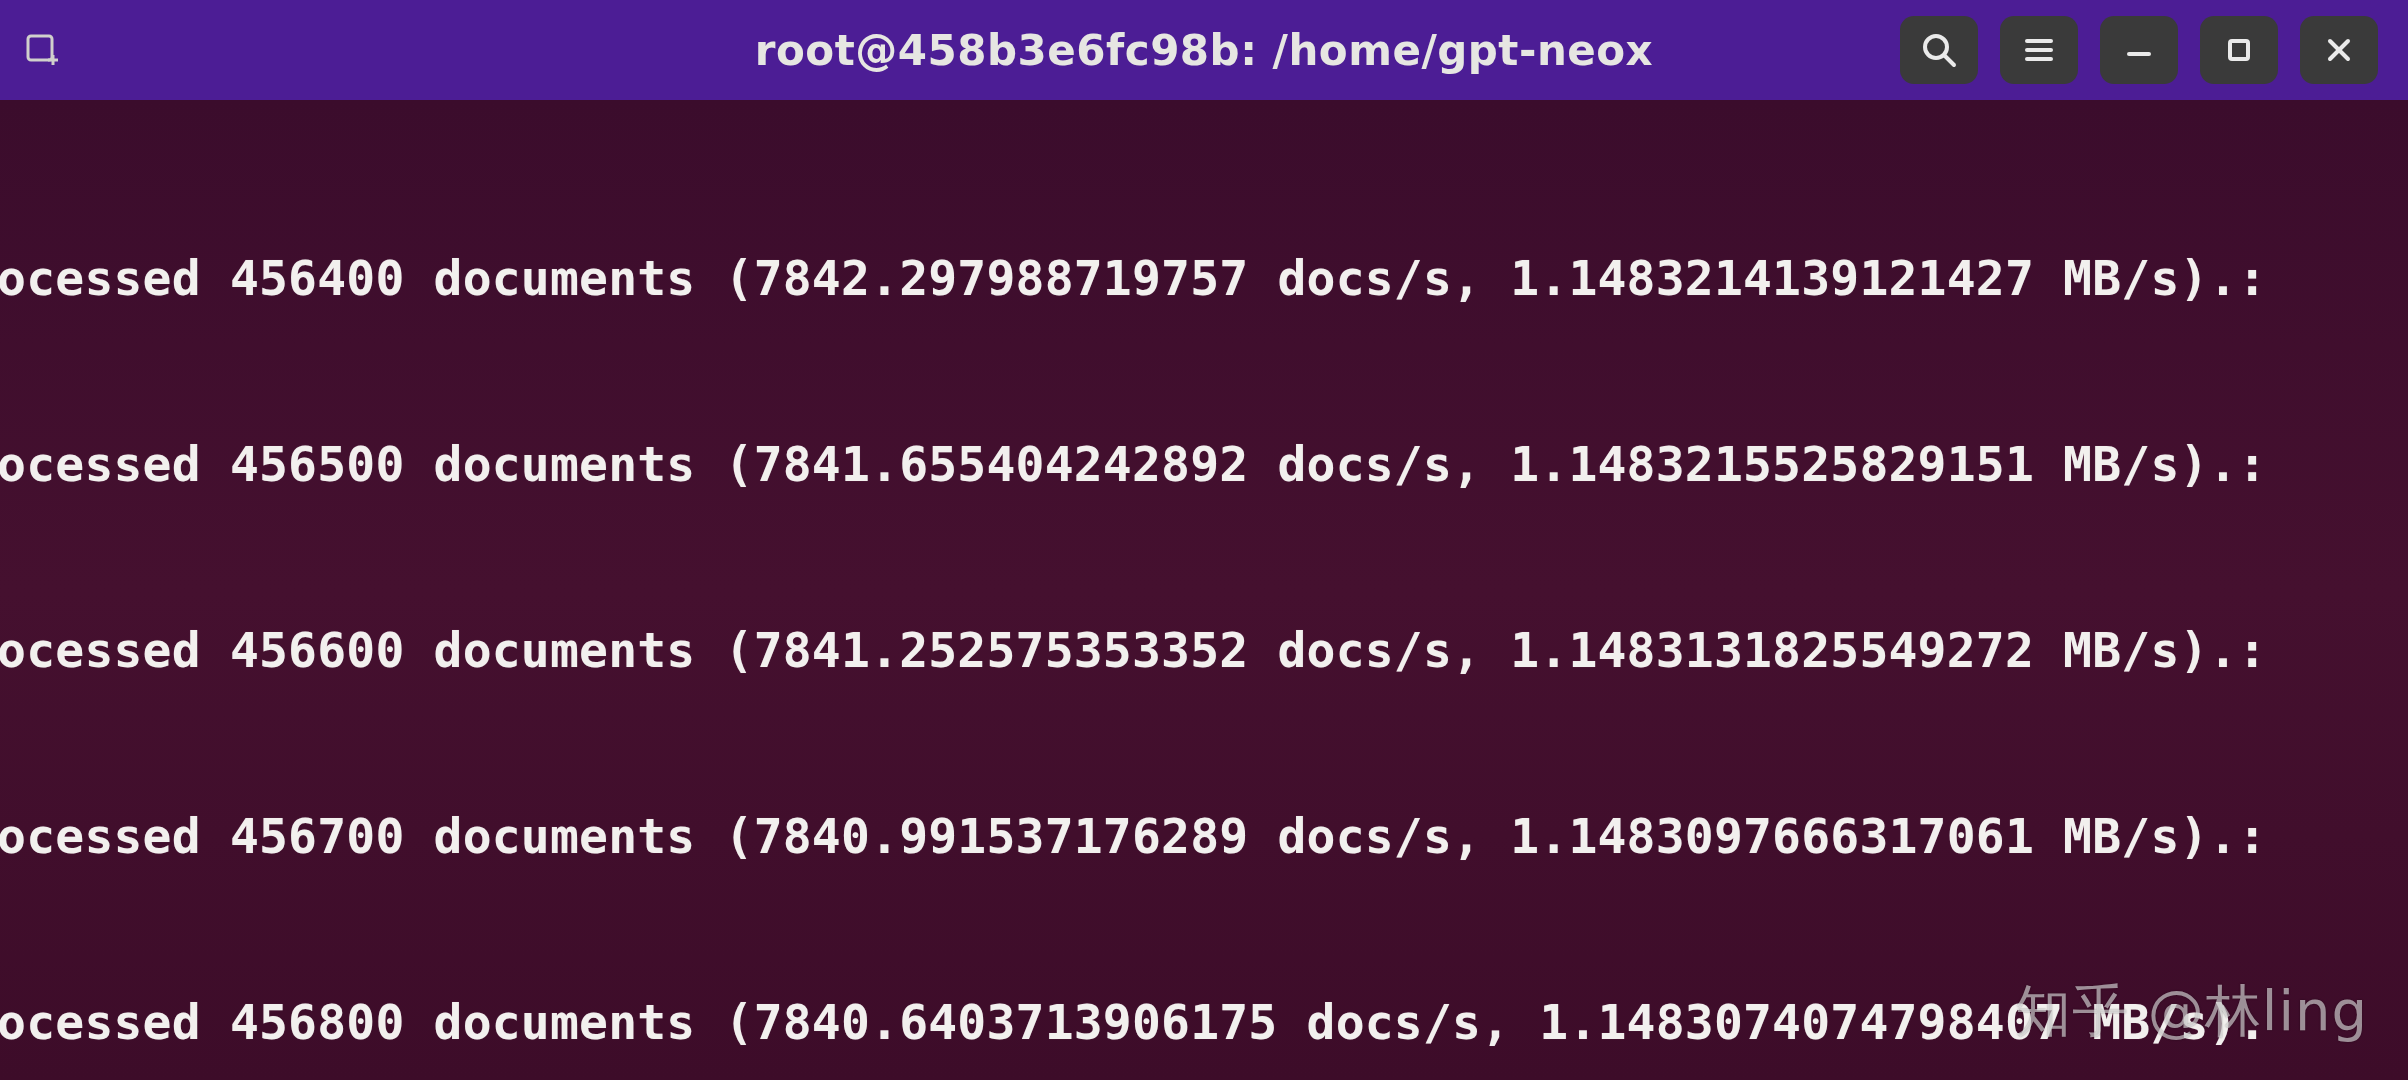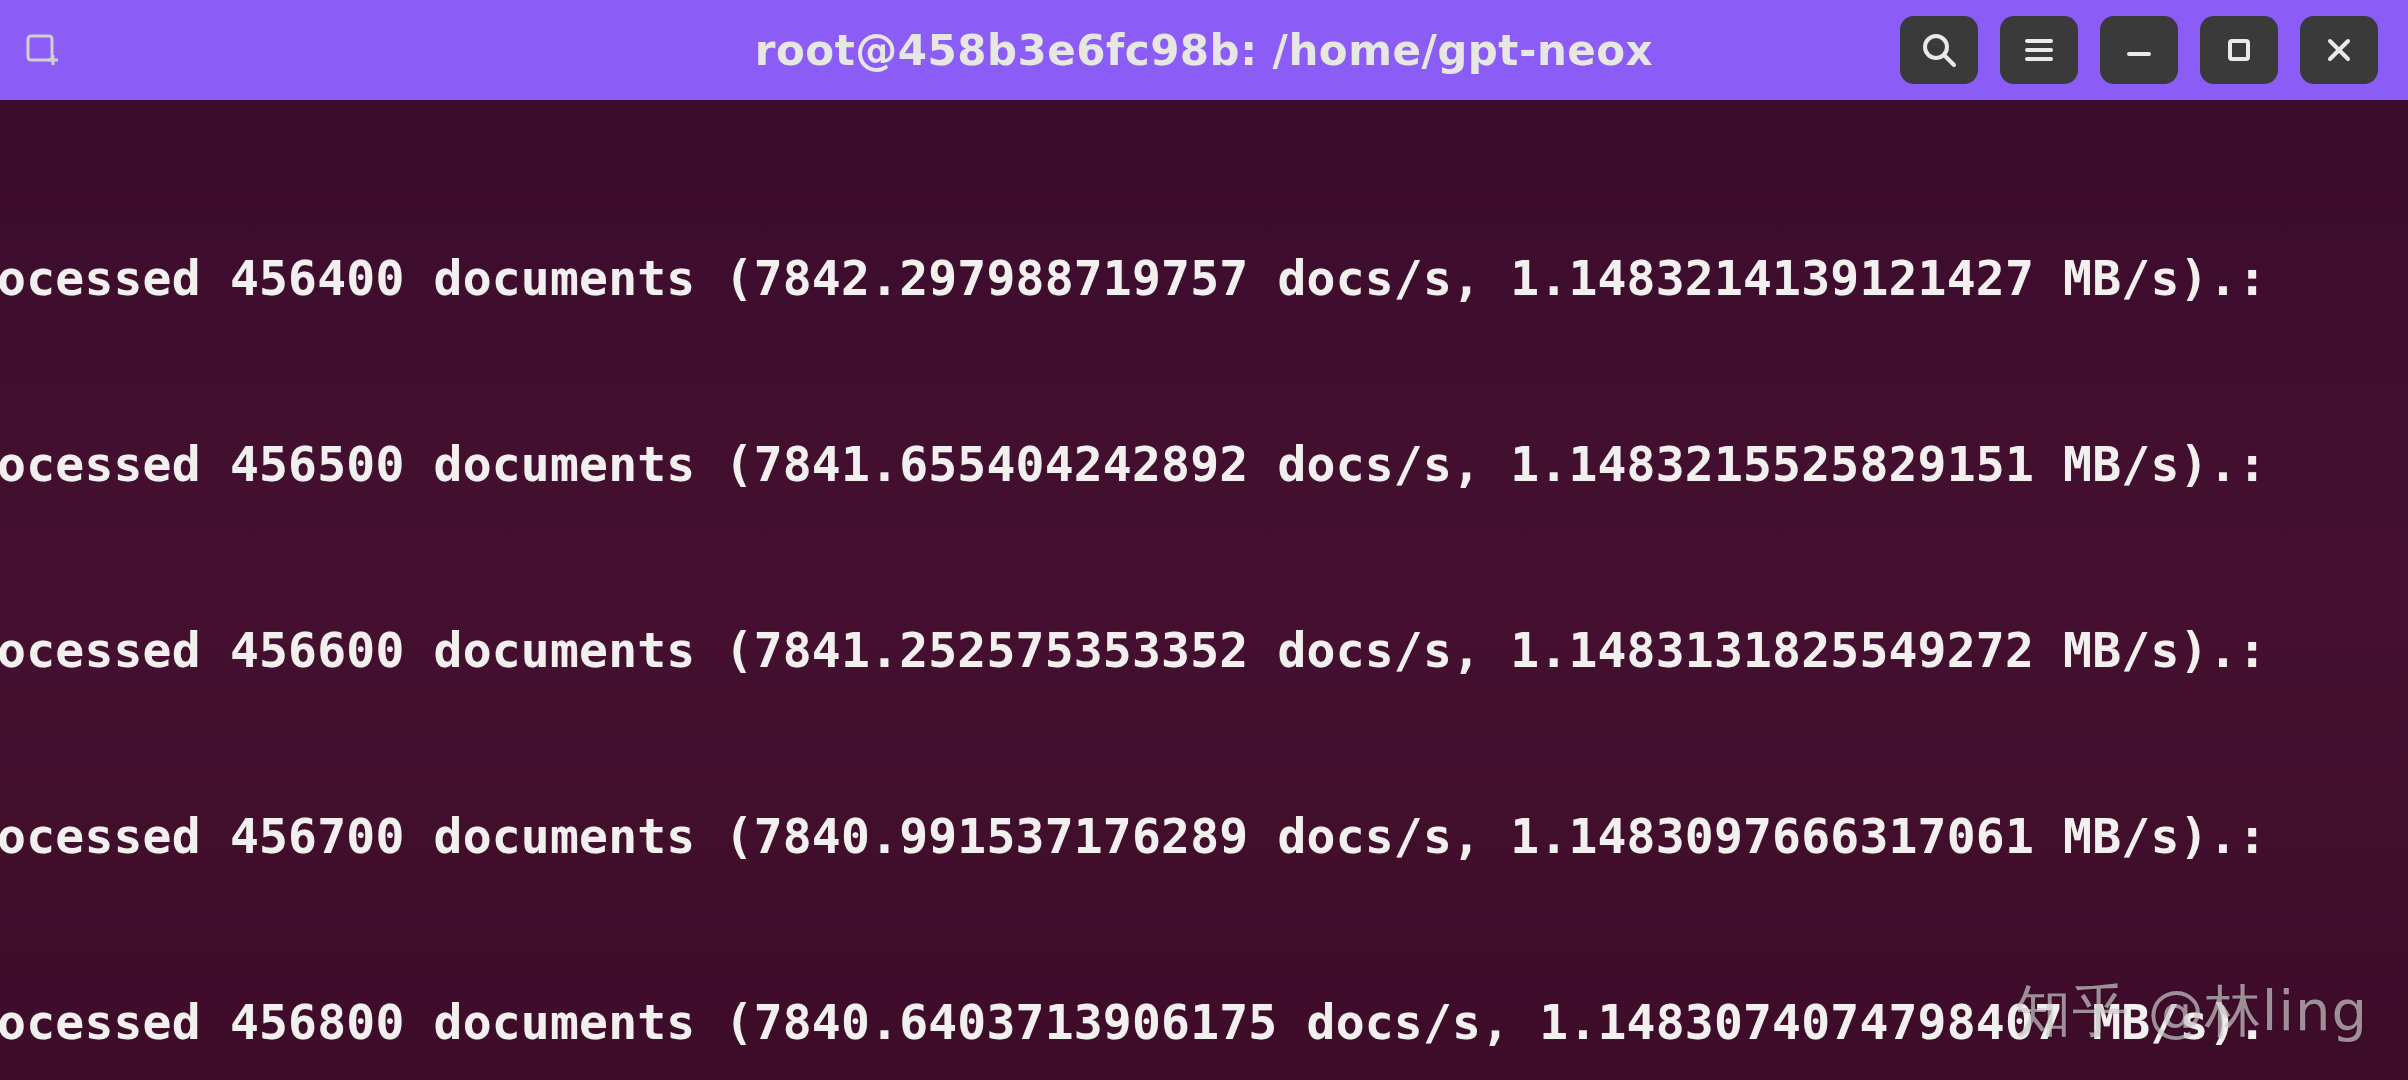--- a/index.html
+++ b/index.html
@@ -12,21 +12,21 @@
     font-family: "DejaVu Sans Mono", "Ubuntu Mono", monospace;
   }
   .window {
     width: 2408px;
     height: 1080px;
     display: flex;
     flex-direction: column;
   }
   .titlebar {
     height: 100px;
-    background: #8b5cf6;
+    background: #4c1d95;
     display: flex;
     align-items: center;
     position: relative;
     flex: 0 0 100px;
   }
   .titlebar-left {
     display: flex;
     align-items: center;
     gap: 12px;
     padding-left: 14px;

